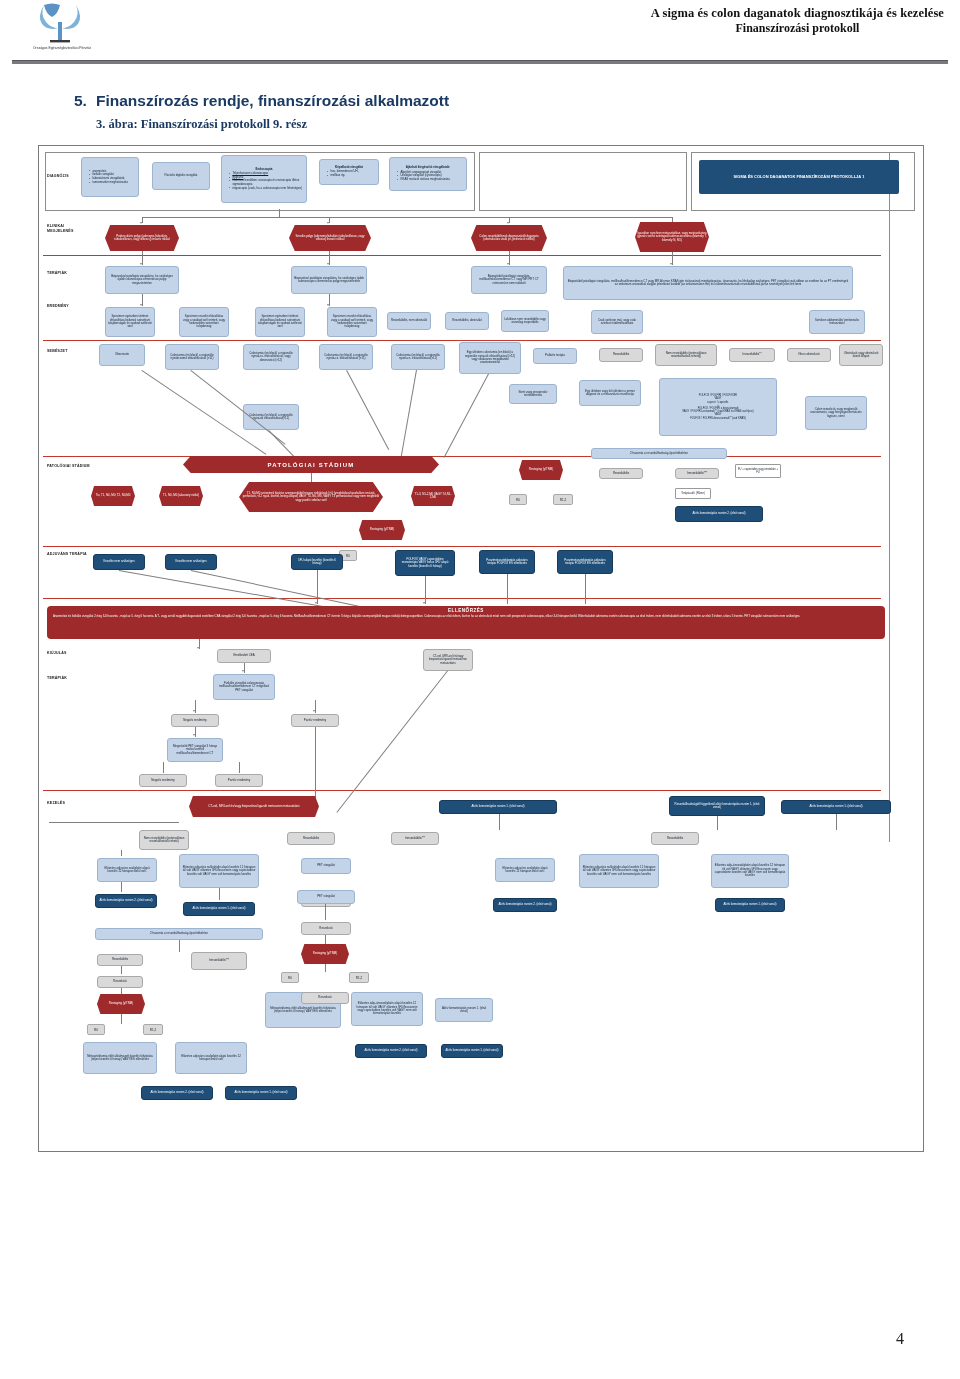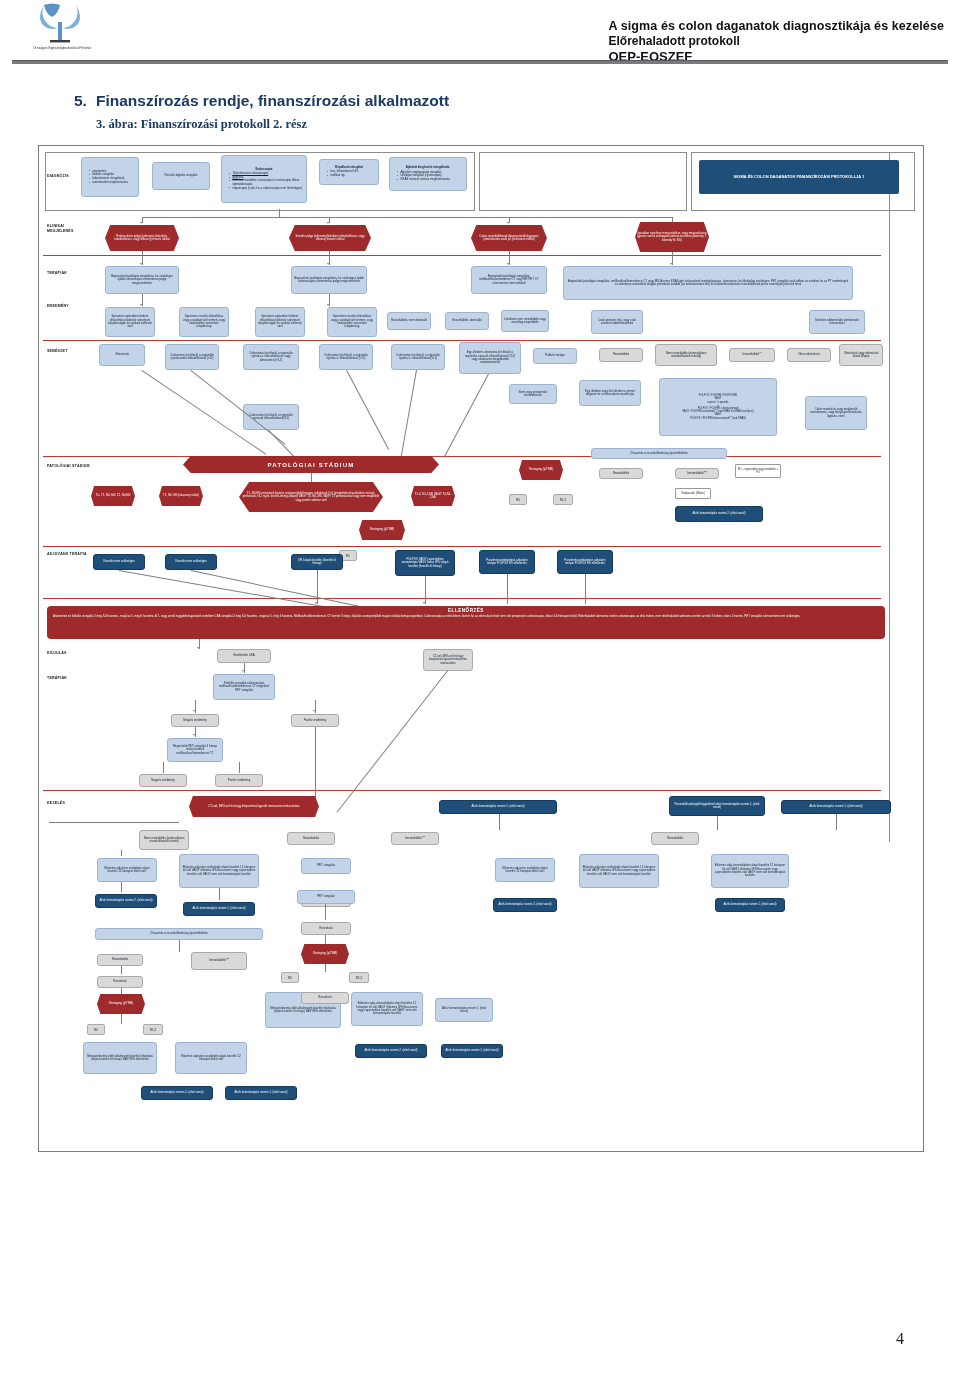--- a/index.html
+++ b/index.html
@@ -1,21 +1,21 @@
 <!DOCTYPE html>
 <html lang="hu"><head>
 <meta charset="utf-8">
 <style>
   html,body{margin:0;padding:0;background:#ffffff;}
   body{width:960px;height:1379px;position:relative;font-family:"Liberation Sans",sans-serif;color:#111;}
 
   
   #page{position:relative;width:960px;height:1379px;overflow:hidden;background:#fff;}
   .hdr{position:absolute;left:0;top:0;width:960px;height:72px;}
-  .hdr-title{position:absolute;right:16px;top:19px;text-align:left;font-family:Liberation Sans, sans-serif;}
+  .hdr-title{position:absolute;right:16px;top:6px;text-align:center;font-family:Liberation Serif, serif;}
   .hdr-l1{font-size:12.5px;font-weight:bold;color:#111;letter-spacing:.1px;line-height:15px;}
   .hdr-l2{font-size:12px;font-weight:bold;color:#111;line-height:15px;}
   .hdr-l3{font-size:13px;font-weight:bold;color:#111;line-height:16px;}
   .hdr-rule{position:absolute;left:12px;right:12px;top:60px;height:3px;background:#7a7a7a;border-top:1px solid #55585c;}
   .logo{position:absolute;left:14px;top:2px;width:96px;height:58px;}
   .logo-cap{position:absolute;left:0;top:44px;width:96px;text-align:center;font-size:3.4px;color:#333;line-height:4px;}
 
   
   .sec-title{position:absolute;left:74px;top:92px;font-size:15.5px;font-weight:bold;color:#1b3a63;}
   .sec-num{display:inline-block;width:22px;}
@@ -83,30 +83,29 @@
         <path d="M30 3 q8 -3 16 0 q-2 9 -8 12 q-6 -3 -8 -12z" fill="#5b93c4"></path>
         <path d="M30 3 q-4 10 2 17 q5 6 12 6 q-10 3 -16 -4 q-5 -7 2 -19z" fill="#7fb2d8"></path>
         <path d="M62 3 q4 10 -2 17 q-5 6 -12 6 q10 3 16 -4 q5 -7 -2 -19z" fill="#7fb2d8"></path>
         <rect x="44" y="20" width="4" height="18" fill="#5b93c4"></rect>
         <rect x="36" y="38" width="20" height="2.4" fill="#3a3a3a"></rect>
       </svg>
       <div class="logo-cap">Országos Egészségbiztosítási Pénztár</div>
     </div>
     <div class="hdr-title">
       <div class="hdr-l1">A sigma és colon daganatok diagnosztikája és kezelése</div>
-      <div class="hdr-l2">Előrehaladott protokoll</div>
-      <div class="hdr-l3">OEP-EOSZEF</div>
+      <div class="hdr-l2">Finanszírozási protokoll</div>
     </div>
     <div class="hdr-rule"></div>
   </div>
 
   <div class="sec-title">
     <span class="sec-num">5.</span><span>Finanszírozás rendje, finanszírozási alkalmazott</span>
   </div>
-  <div class="fig-title">3. ábra: Finanszírozási protokoll 2. rész</div>
+  <div class="fig-title">3. ábra: Finanszírozási protokoll 9. rész</div>
 
   <div id="diagram">
     <div class="dgm-inner">
 
       <div class="topframe"></div>
       <div class="rightframe2"></div>
       <div class="rightframe"></div>
       <div class="bigright"></div>
 
       <div class="lane" style="left:8px;top:28px;">DIAGNÓZIS</div>

